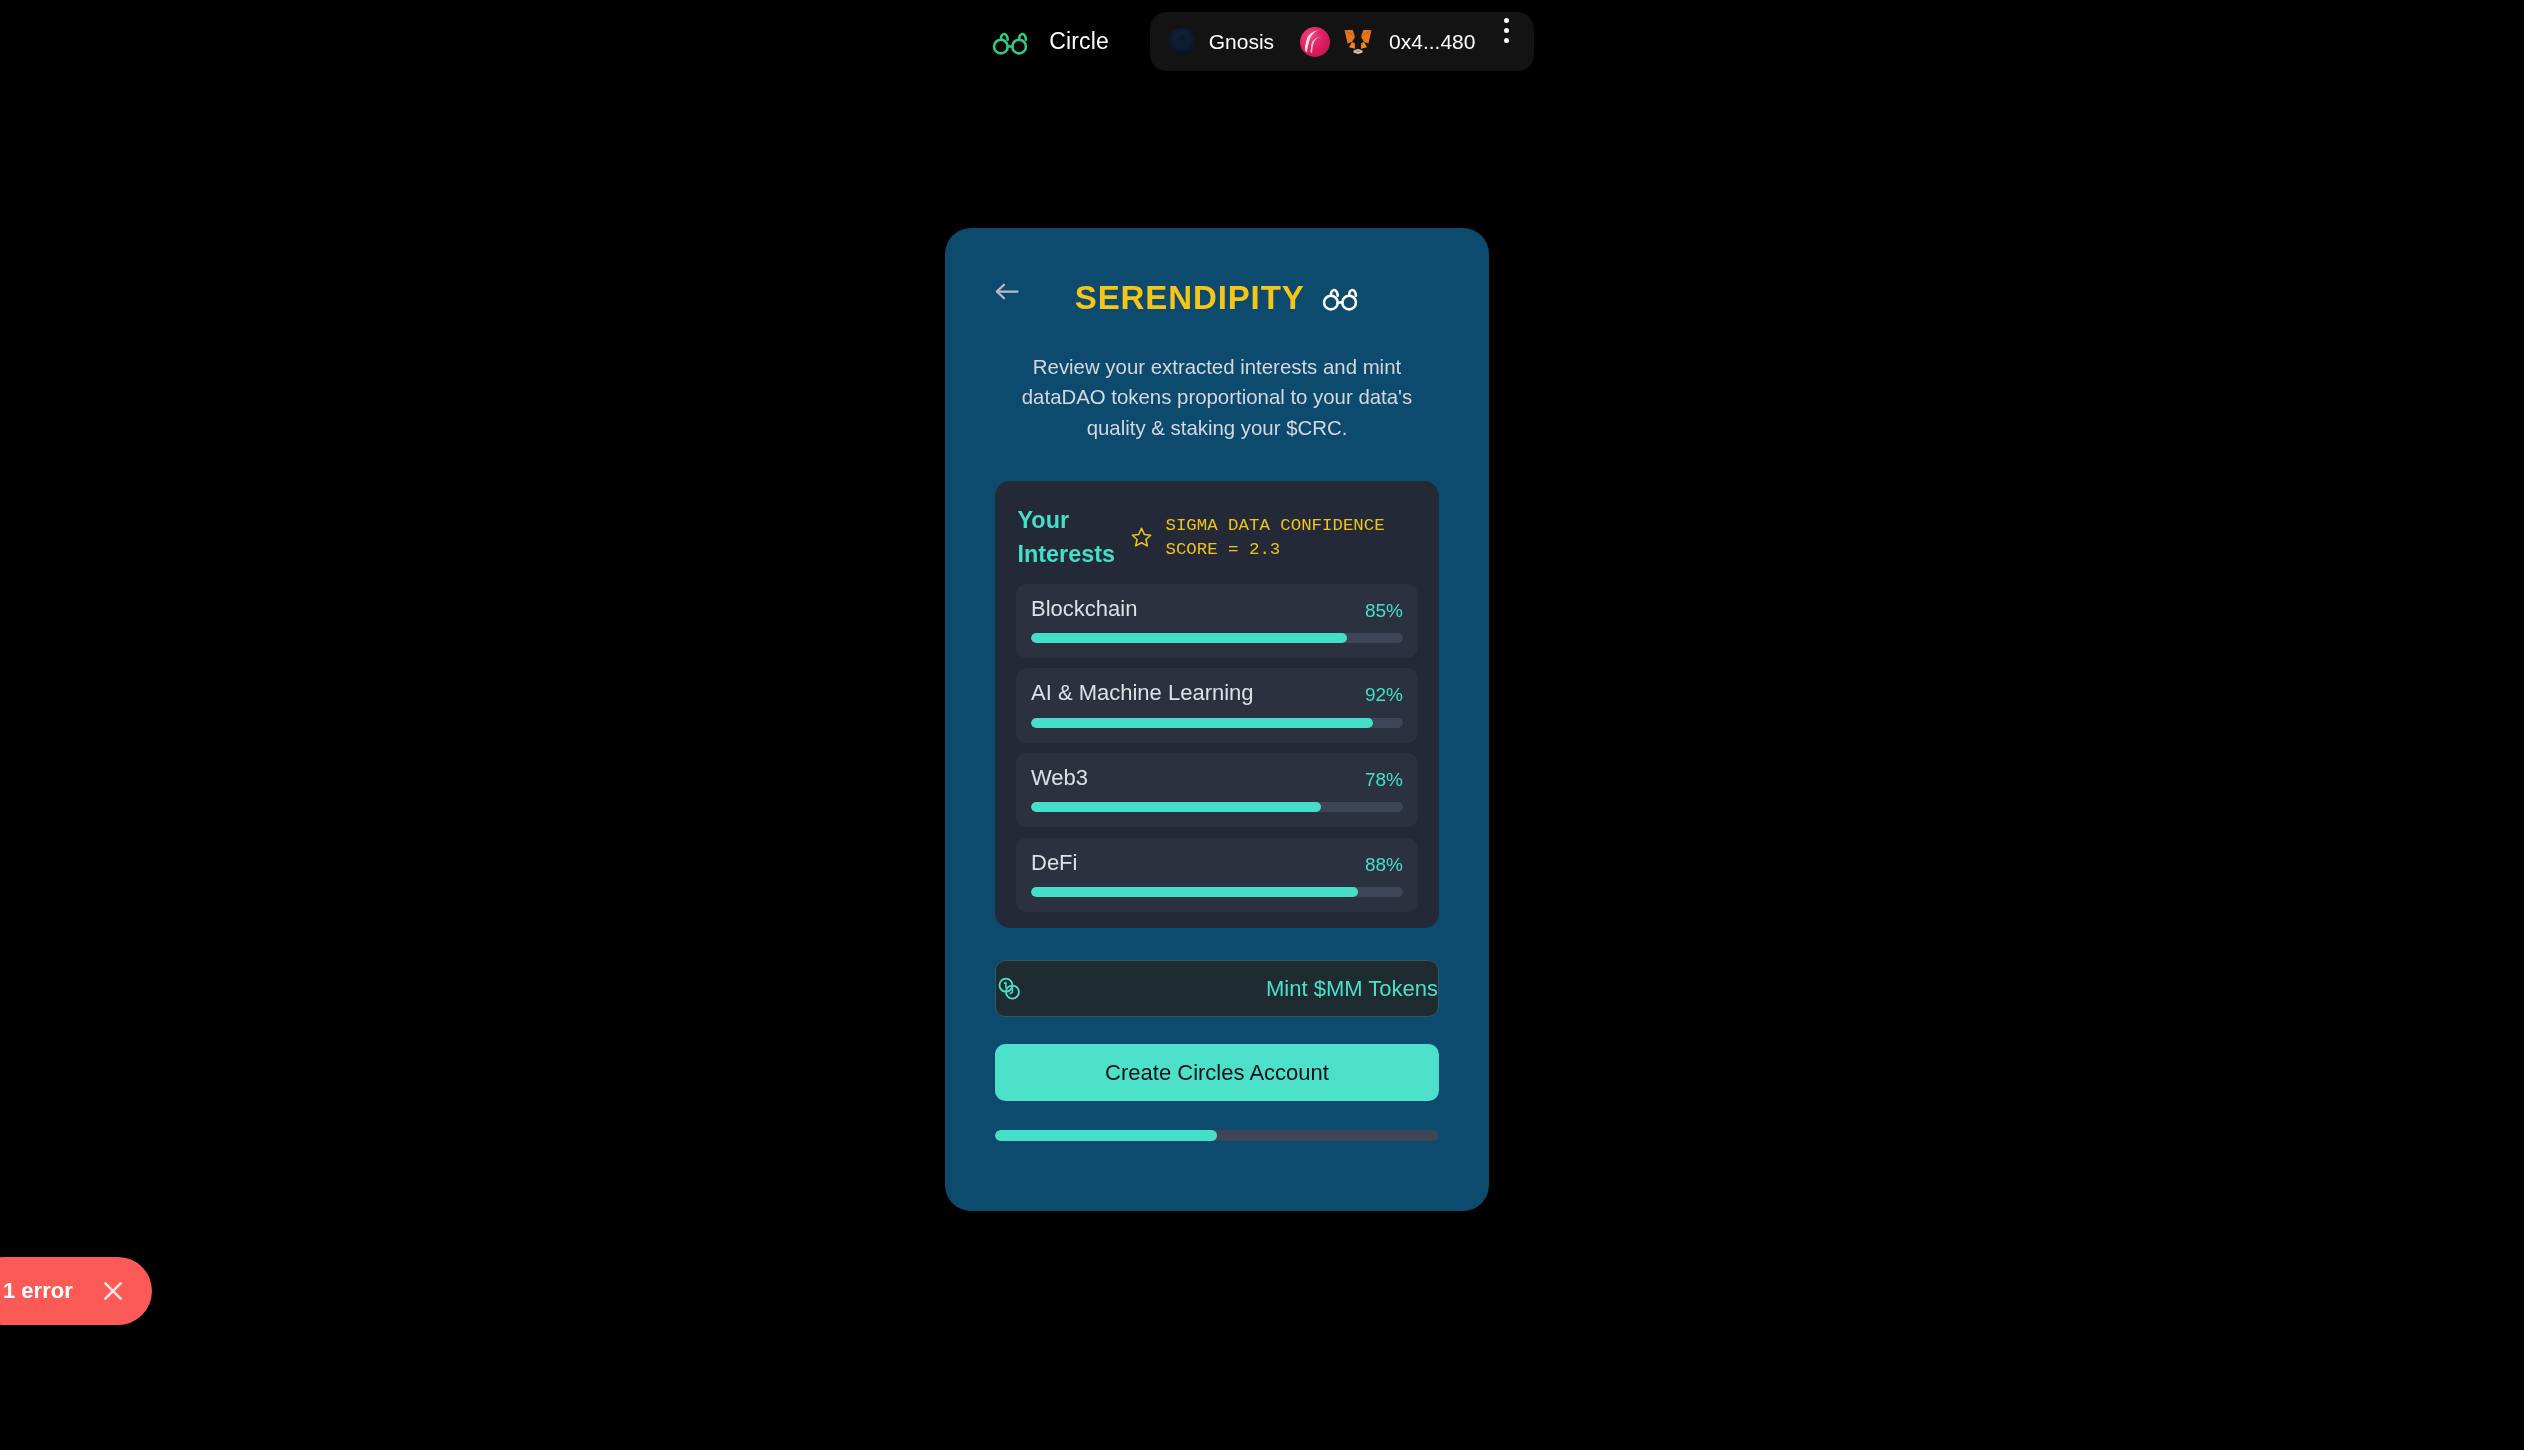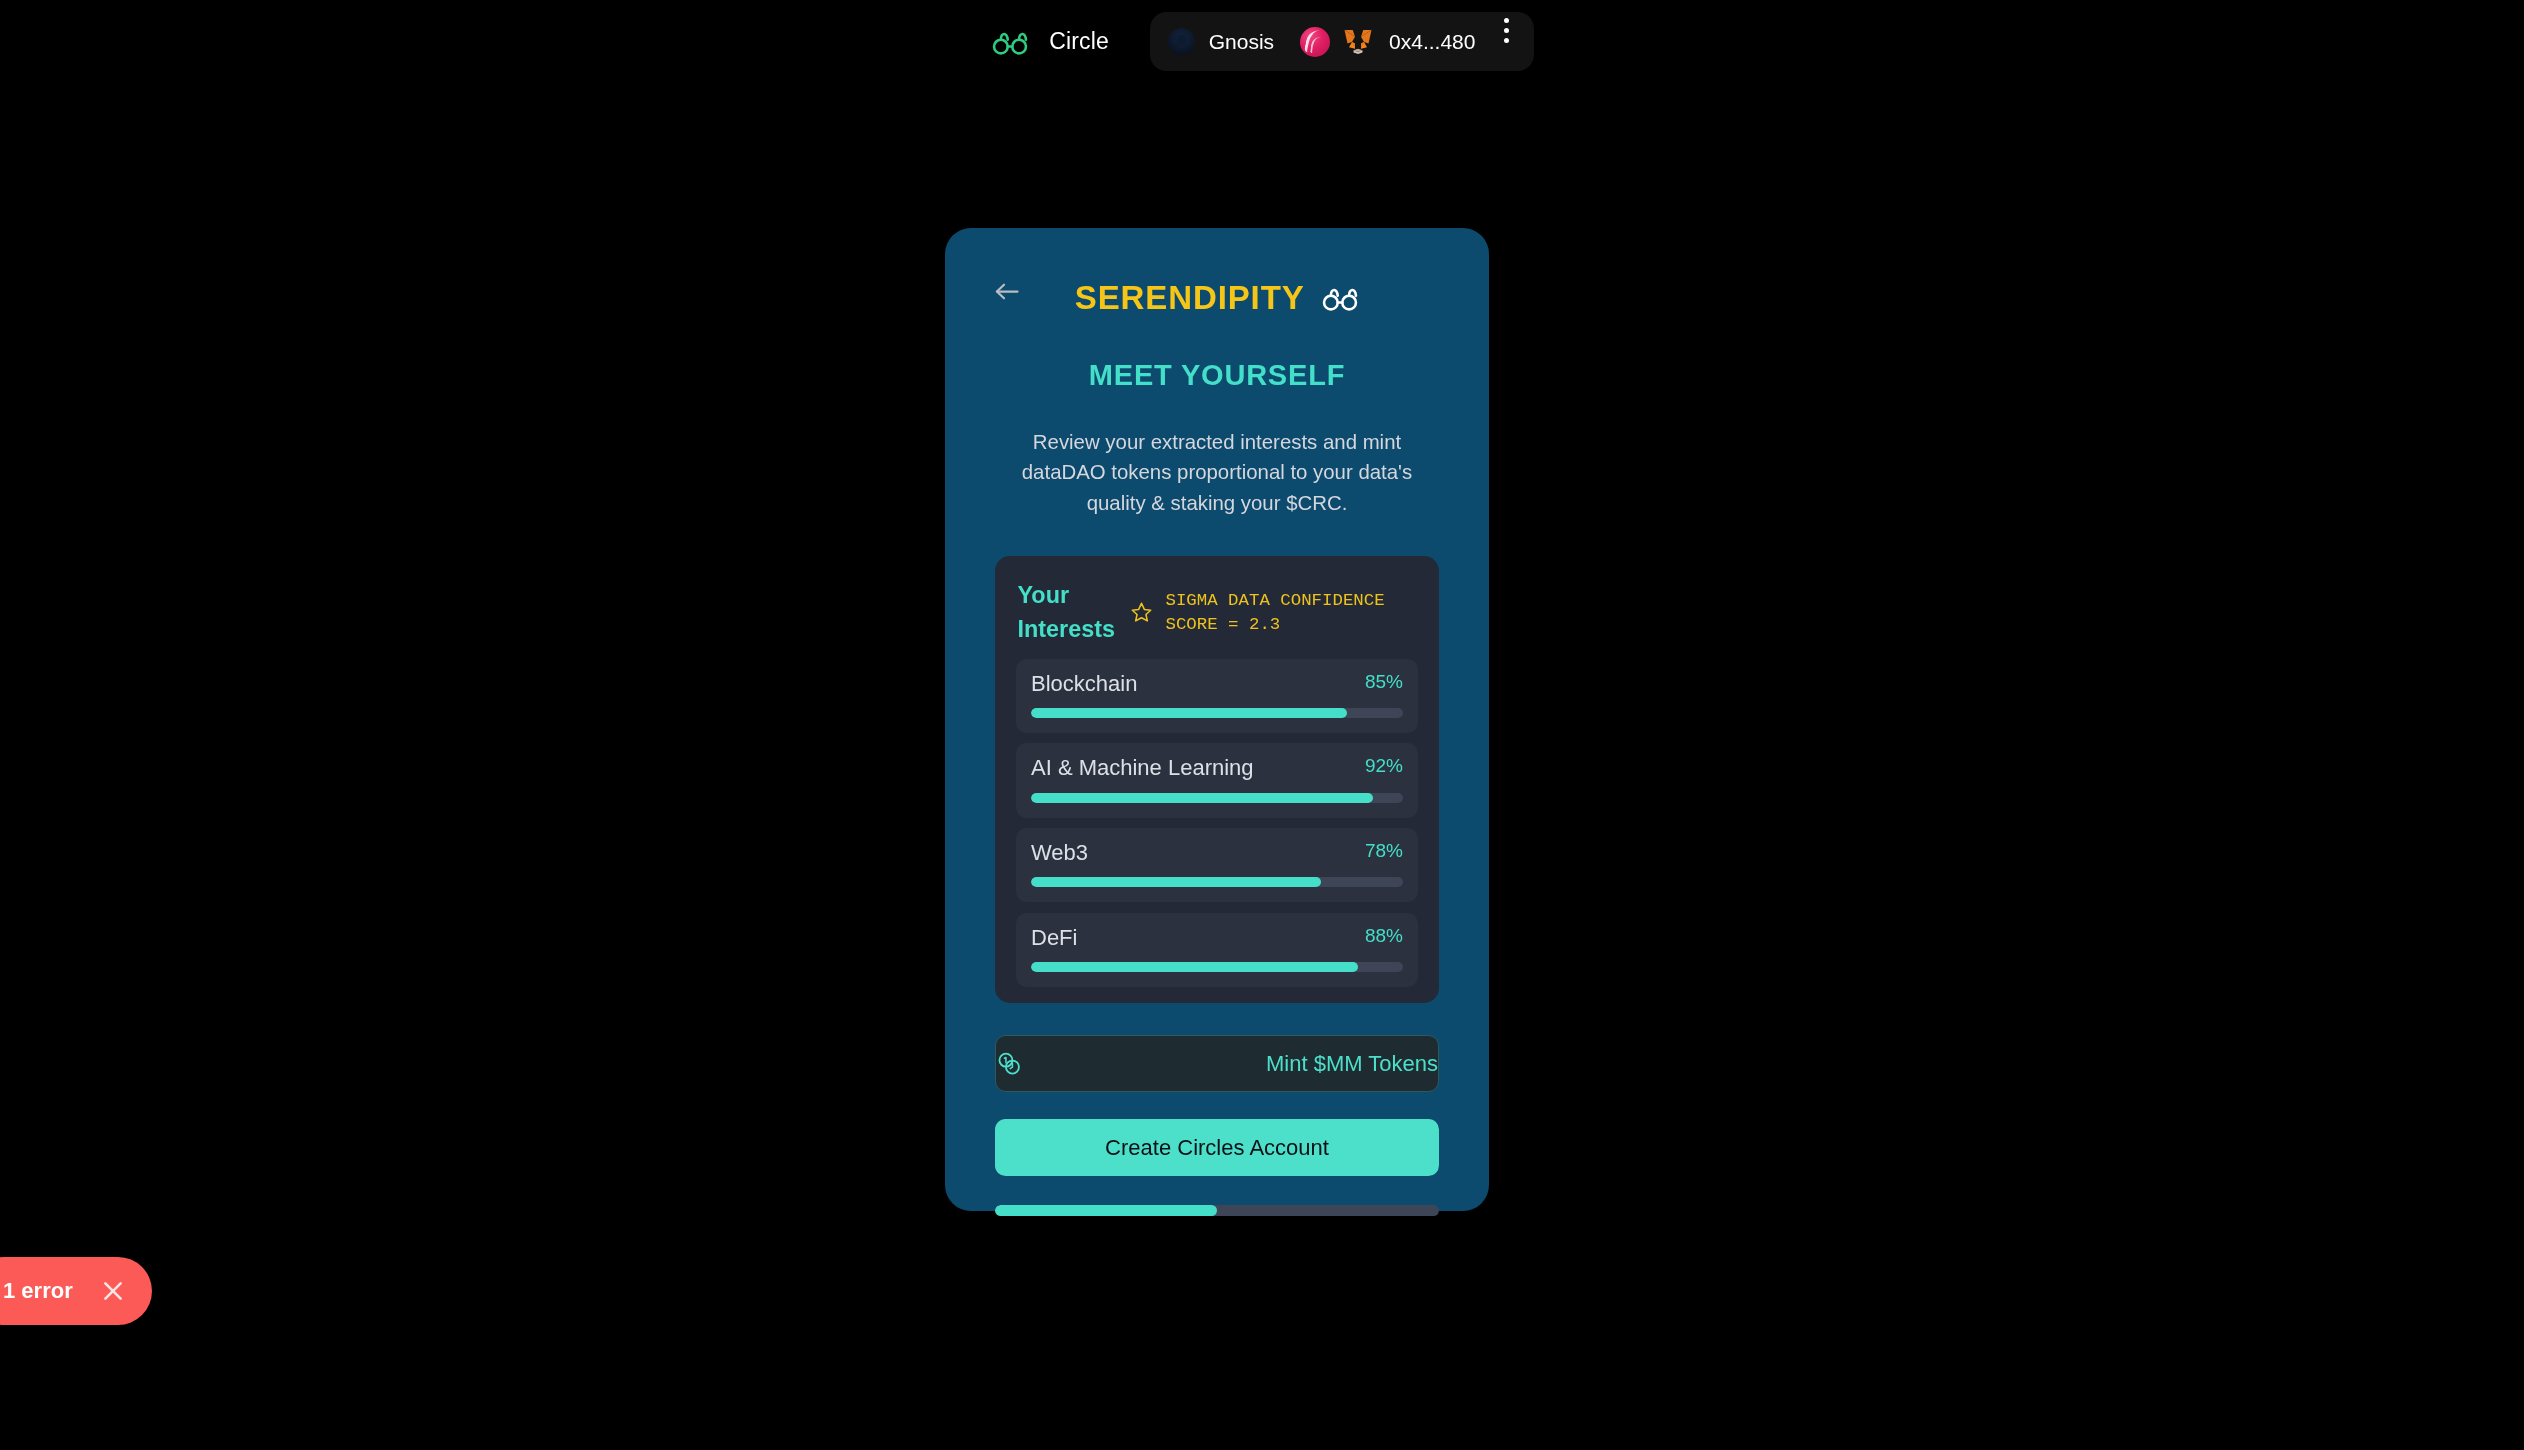--- a/index.html
+++ b/index.html
@@ -210,21 +210,21 @@
   }
   .interest-row {
     background: #2b313f;
     border-radius: 10.6px;
     padding: 12px 15px 15px 15px;
     margin-bottom: 10.6px;
   }
   .interest-row:last-child { margin-bottom: 0; }
   .interest-top {
     display: flex;
-    align-items: flex-start;
+    align-items: flex-end;
     justify-content: space-between;
     gap: 36px;
   }
   .interest-label {
     color: #dde0e6;
     font-size: 22px;
   }
   .interest-pct {
     color: #44dfc8;
     font-size: 19px;
@@ -374,21 +374,20 @@
         <svg class="title-glasses" viewBox="0 0 50 34" fill="none" xmlns="http://www.w3.org/2000/svg">
           <circle cx="13" cy="23" r="9" stroke="#ffffff" stroke-width="3.4"></circle>
           <circle cx="37" cy="23" r="9" stroke="#ffffff" stroke-width="3.4"></circle>
           <path d="M13 14 C13 5, 21 3, 22 14" stroke="#ffffff" stroke-width="3.4" fill="none" stroke-linecap="round"></path>
           <path d="M37 14 C37 5, 45 3, 46 14" stroke="#ffffff" stroke-width="3.4" fill="none" stroke-linecap="round"></path>
           <path d="M22 23 L28 23" stroke="#ffffff" stroke-width="3.4" stroke-linecap="round"></path>
         </svg>
       </span>
     </div>
 
-    <div class="subtitle">MEET YOURSELF</div>
     <div class="blurb">Review your extracted interests and mint dataDAO tokens proportional to your data's quality &amp; staking your $CRC.</div>
   </div>
 
   <div class="interests">
     <div class="interests-head">
       <div class="interests-title">Your Interests</div>
       <div class="sigma">
         <svg class="star-icon" viewBox="0 0 30 30" fill="none" xmlns="http://www.w3.org/2000/svg">
           <path d="M15 3 L18.7 11 L27 12 L20.8 17.6 L22.6 26 L15 21.8 L7.4 26 L9.2 17.6 L3 12 L11.3 11 Z" stroke="#eec31c" stroke-width="2" stroke-linejoin="round" fill="none"></path>
         </svg>

